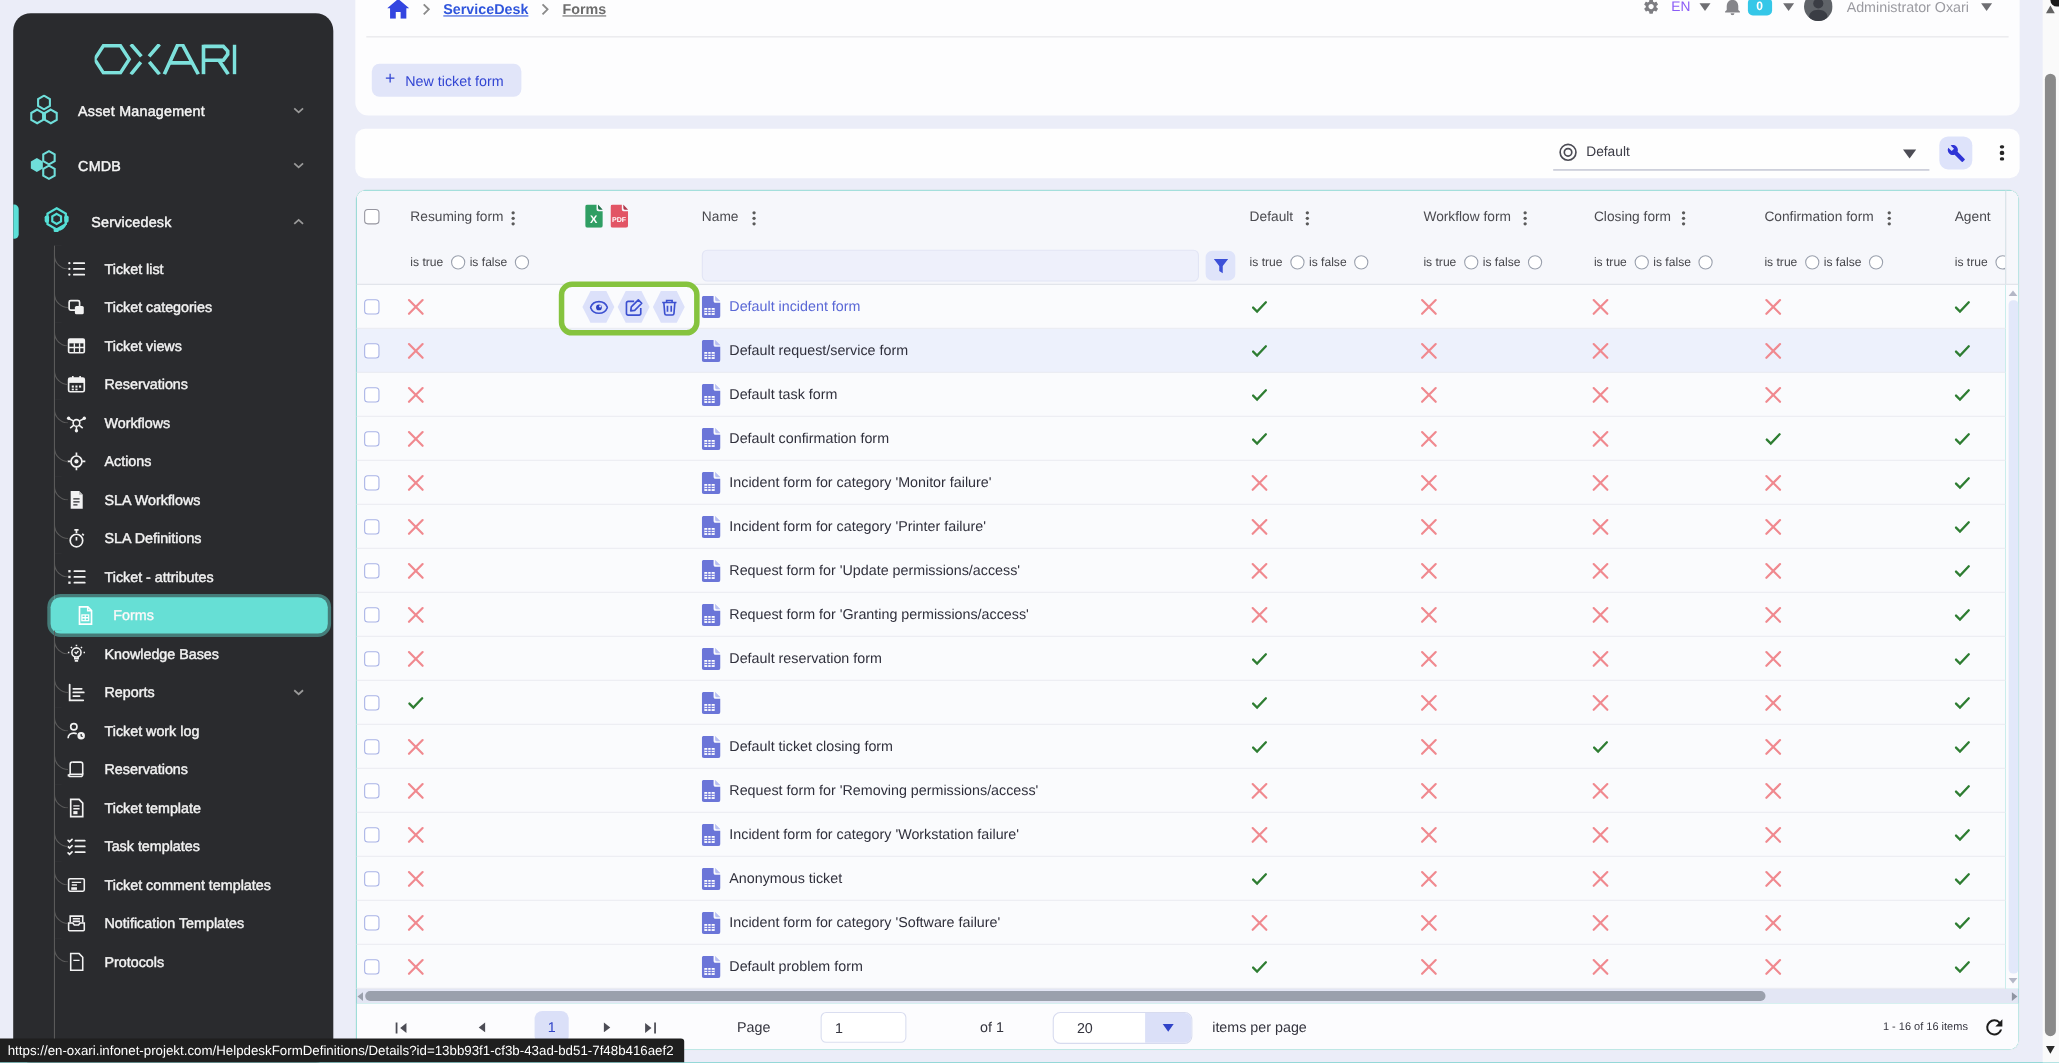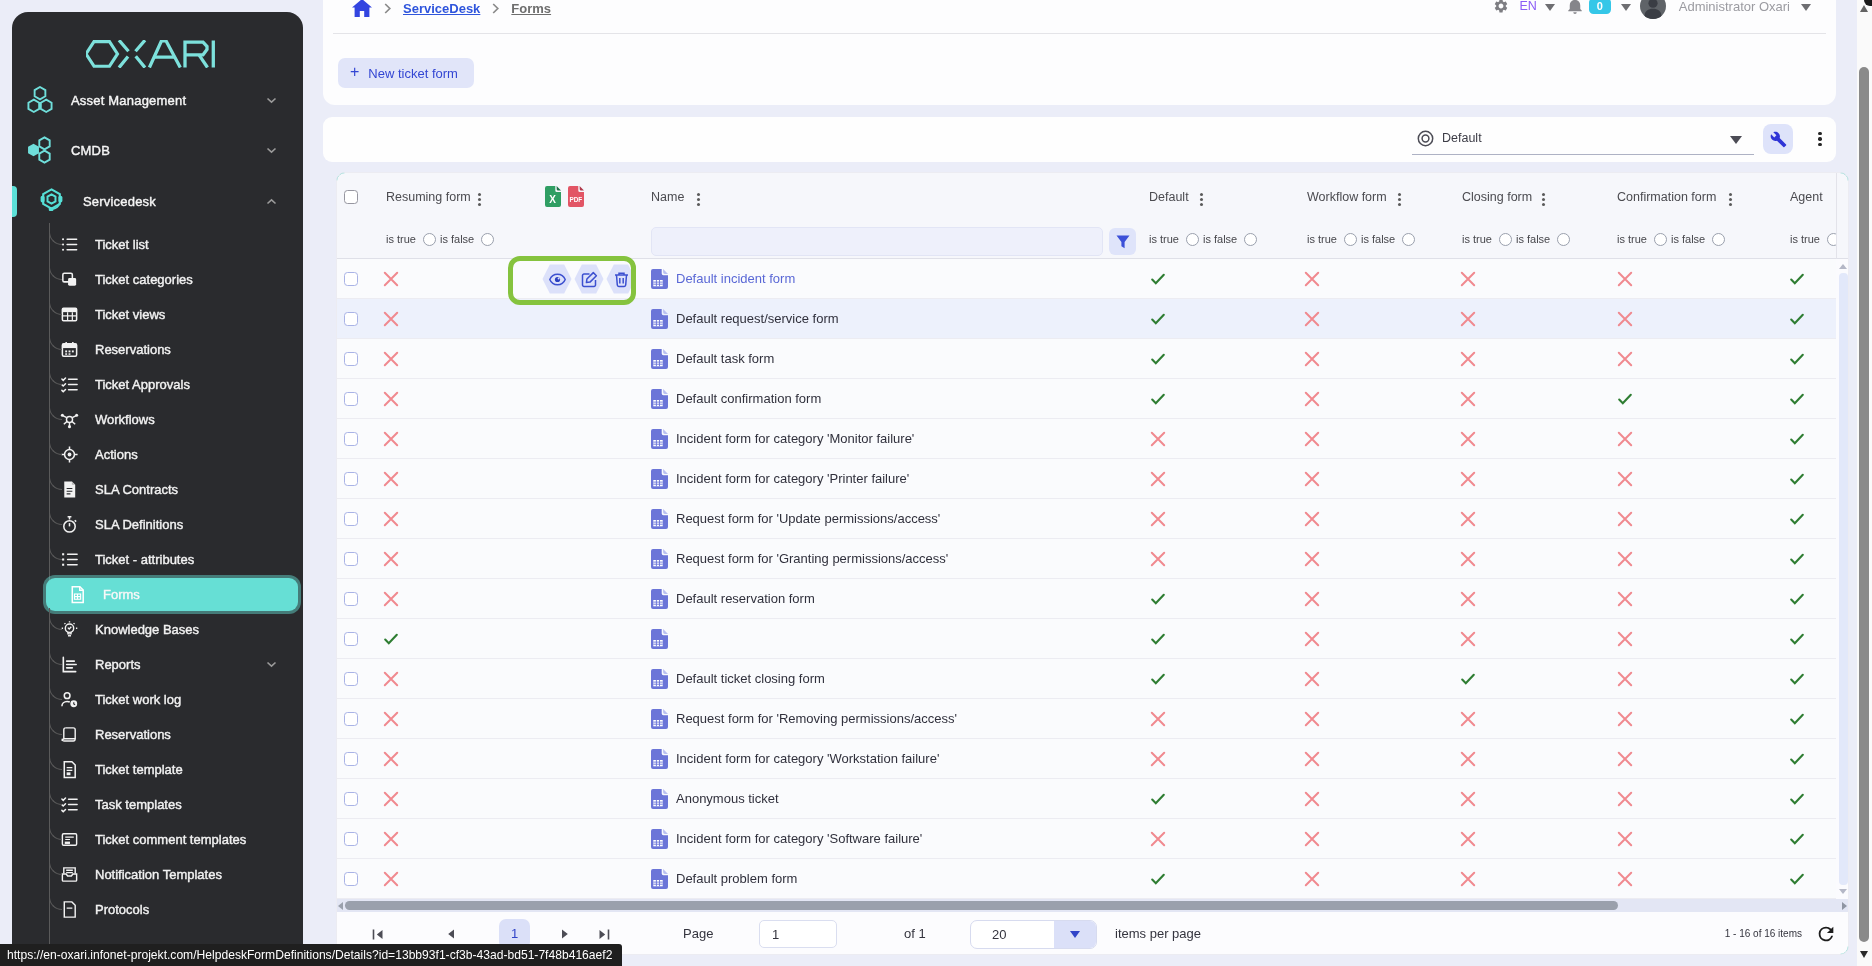--- a/index.html
+++ b/index.html
@@ -48,21 +48,21 @@
   #view-select .vlabel { position:absolute; left:30px; top:7px; font-size:12.5px; color:#3c3c46; }
   #view-select .caret { position:absolute; right:12px; top:12px; }
   .caret-down { width:0; height:0; border-left:6px solid transparent; border-right:6px solid transparent; border-top:8px solid #4c4c55; }
   #wrench-btn { position:absolute; left:1440px; top:7px; width:30px; height:30px; background:#dee3fa; border-radius:8px; border:none; cursor:pointer; display:flex; align-items:center; justify-content:center; }
   #toolbar-kebab { position:absolute; left:1484px; top:9px; width:26px; height:26px; display:flex; flex-direction:column; align-items:center; justify-content:center; gap:2.4px; cursor:pointer; }
   #toolbar-kebab i { width:3.4px; height:3.4px; border-radius:50%; background:#262626; }
   .kebab { display:inline-flex; flex-direction:column; gap:2.2px; margin-left:0; vertical-align:middle; cursor:pointer; }
   .kebab i { width:3px; height:3px; border-radius:50%; background:#5a5a5a; }
 
   
-  #grid { position:absolute; left:336px; top:172px; width:1513px; height:783px; background:#14b8a6;
+  #grid { position:absolute; left:323px; top:172px; width:1513px; height:783px; background:#14b8a6;
       border-radius:9px; overflow:hidden; border:1px solid #ececf2; }
   #ghead { position:absolute; left:0; top:0; width:1499px; height:86px; background:#f6f7fb; border-bottom:1px solid #dfe0e8; }
   #ghead-right { position:absolute; left:1499px; top:0; width:14px; height:86px; background:#f6f7fb; border-left:1px solid #e3e3ea; border-bottom:1px solid #dfe0e8; }
   .hlabel { position:absolute; top:0; height:48px; line-height:48px; font-size:12.5px; color:#4b4b50; white-space:nowrap; }
   .flabel { position:absolute; top:48px; height:36px; line-height:36px; font-size:11px; color:#47474c; white-space:nowrap; }
   .radio { display:inline-block; width:13px; height:13px; border:1px solid #9aa0ad; border-radius:50%; background:#fff; vertical-align:-3px; margin-left:7px; }
   #name-filter { position:absolute; left:314px; top:54px; width:452px; height:29px; background:#eef0fb;
       border:1px solid #e2e5f5; border-radius:5px; font-family:inherit; font-size:14px; padding:0 8px; color:#333; }
   #filter-btn { position:absolute; left:772px; top:55px; width:27px; height:27px; background:#dfe4fa; border:none; border-radius:6px; cursor:pointer; display:flex; align-items:center; justify-content:center; }
   .hcheckbox { position:absolute; left:7px; top:17px; width:14px; height:14px; border:1px solid #9696a0; border-radius:3.5px; background:#fff; }
@@ -241,32 +241,20 @@
               <rect x="9" y="14" width="2" height="1.6"></rect>
             </g>
           </svg>
         </span>
         <span class="slabel">Reservations</span>
       </div>
       <div class="sub-item">
         <span class="branch"></span>
         <span class="sicon">
           <svg width="19" height="19" viewBox="0 0 20 20">
-            <g stroke="#f2f2f2" stroke-width="1.6" fill="none" stroke-linecap="round">
-              <path d="M2 4.2l1.4 1.4 2.4-2.4M2 10.2l1.4 1.4 2.4-2.4M2 16.2l1.4 1.4 2.4-2.4"></path>
-              <path d="M9 4.5h9M9 10h9M9 15.5h9"></path>
-            </g>
-          </svg>
-        </span>
-        <span class="slabel">Ticket Approvals</span>
-      </div>
-      <div class="sub-item">
-        <span class="branch"></span>
-        <span class="sicon">
-          <svg width="19" height="19" viewBox="0 0 20 20">
             <g stroke="#f2f2f2" stroke-width="1.5" fill="none">
               <circle cx="10" cy="10" r="3.2"></circle>
               <path d="M7 8l-4-2M13 8l4-2M10 13.5V17M7.5 12l-3.5 3M12.5 12l3.5 3"></path>
             </g>
             <g fill="#f2f2f2">
               <circle cx="2.5" cy="5.5" r="1.6"></circle>
               <circle cx="17.5" cy="5.5" r="1.6"></circle>
               <circle cx="10" cy="17.5" r="1.6"></circle>
             </g>
           </svg>
@@ -288,21 +276,21 @@
       </div>
       <div class="sub-item">
         <span class="branch"></span>
         <span class="sicon">
           <svg width="19" height="19" viewBox="0 0 20 20">
             <path d="M4.5 1.5h8l3.5 3.5v13.5h-11.5z" fill="#f2f2f2"></path>
             <path d="M12.5 1.5l3.5 3.5h-3.5z" fill="#b9b9b9"></path>
             <path d="M7 9h6M7 11.8h6M7 14.6h4" stroke="#2a2b2e" stroke-width="1.2"></path>
           </svg>
         </span>
-        <span class="slabel">SLA Contracts</span>
+        <span class="slabel">SLA Workflows</span>
       </div>
       <div class="sub-item">
         <span class="branch"></span>
         <span class="sicon">
           <svg width="19" height="19" viewBox="0 0 20 20">
             <g stroke="#f2f2f2" stroke-width="1.6" fill="none">
               <circle cx="10" cy="12" r="6"></circle>
               <path d="M10 12V8.5"></path>
               <path d="M8 1.8h4M10 1.8v3"></path>
               <path d="M15.5 5.5l1.5 1.5"></path>

